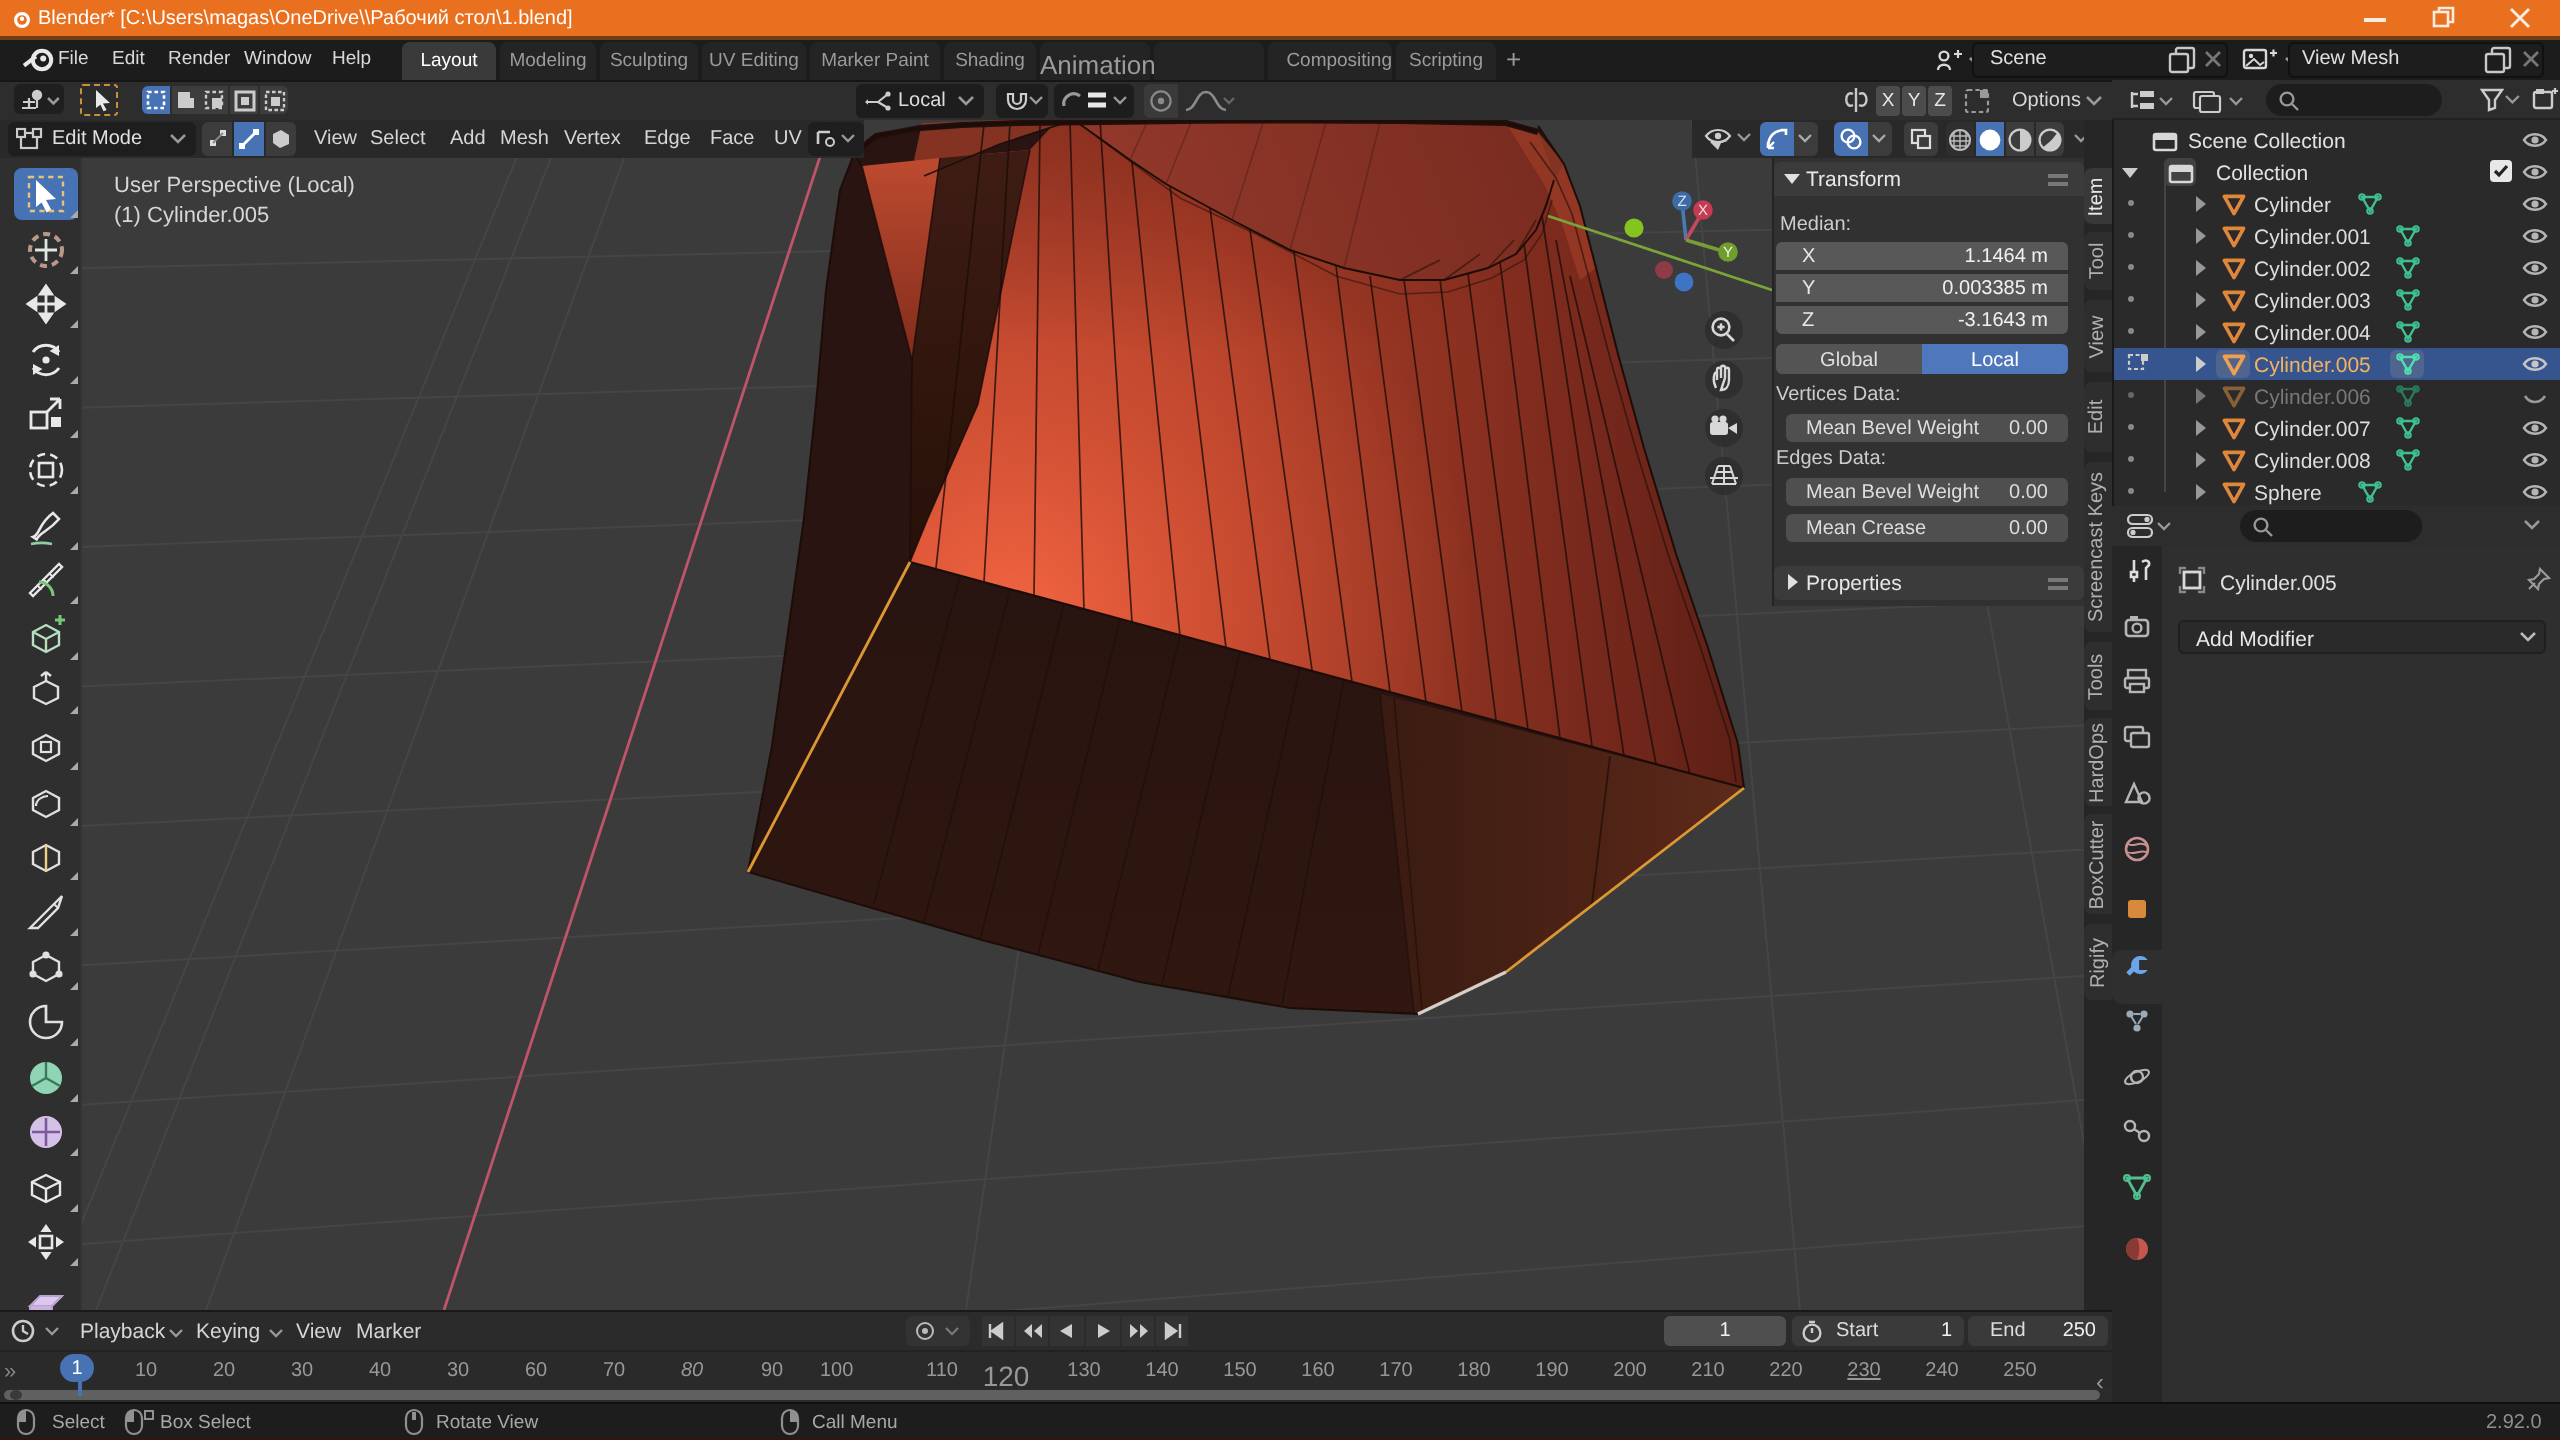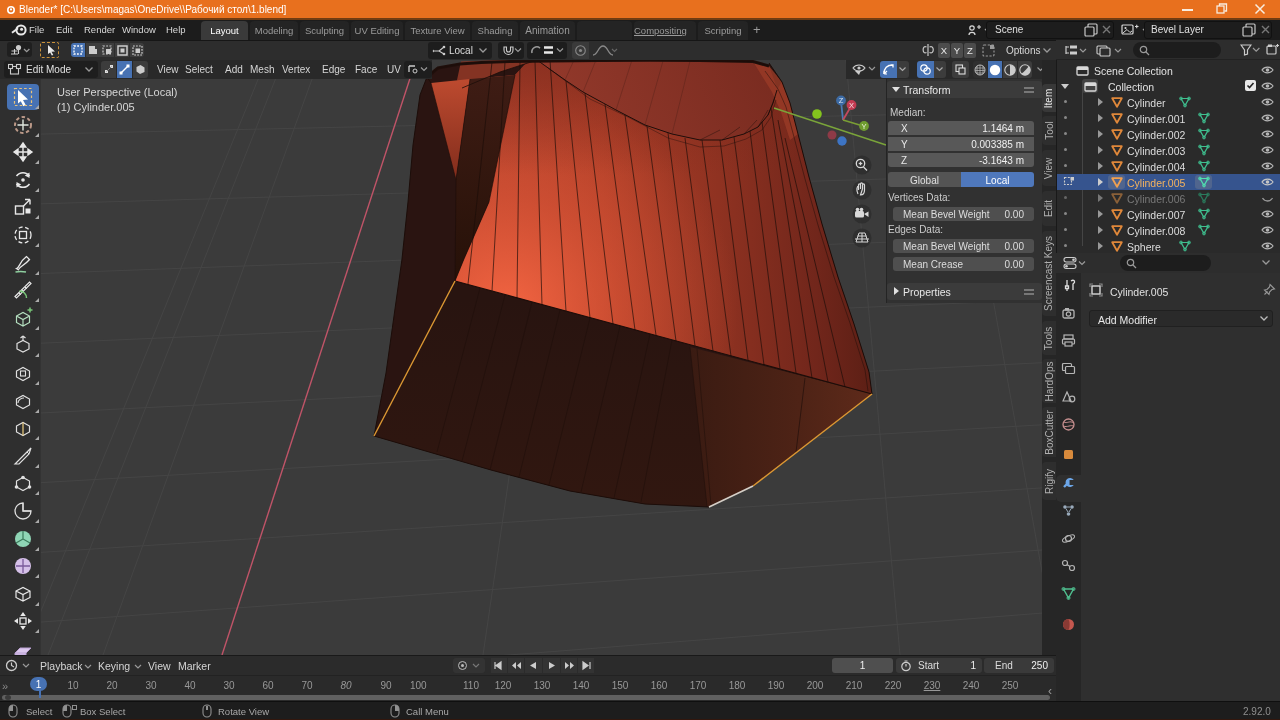--- a/index.html
+++ b/index.html
@@ -43,37 +43,37 @@
     <div style="position:absolute;left:300px;top:21px;width:49px;height:19px;background:#242424;border-radius:4px 4px 0 0;"></div>
     <div style="position:absolute;left:300px;top:26px;font-size:9.5px;color:#9b9b9b;font-weight:normal;white-space:nowrap;line-height:1;">
       <div style="width:49px;text-align:center;">Sculpting</div>
     </div>
     <div style="position:absolute;left:351px;top:21px;width:52px;height:19px;background:#242424;border-radius:4px 4px 0 0;"></div>
     <div style="position:absolute;left:351px;top:26px;font-size:9.5px;color:#9b9b9b;font-weight:normal;white-space:nowrap;line-height:1;">
       <div style="width:52px;text-align:center;">UV Editing</div>
     </div>
     <div style="position:absolute;left:405px;top:21px;width:65px;height:19px;background:#242424;border-radius:4px 4px 0 0;"></div>
     <div style="position:absolute;left:405px;top:26px;font-size:9.5px;color:#9b9b9b;font-weight:normal;white-space:nowrap;line-height:1;">
-      <div style="width:65px;text-align:center;">Texture View</div>
+      <div style="width:65px;text-align:center;">Marker Paint</div>
     </div>
     <div style="position:absolute;left:472px;top:21px;width:46px;height:19px;background:#242424;border-radius:4px 4px 0 0;"></div>
     <div style="position:absolute;left:472px;top:26px;font-size:9.5px;color:#9b9b9b;font-weight:normal;white-space:nowrap;line-height:1;">
       <div style="width:46px;text-align:center;">Shading</div>
     </div>
     <div style="position:absolute;left:520px;top:21px;width:55px;height:19px;background:#242424;border-radius:4px 4px 0 0;"></div>
-    <div style="position:absolute;left:520px;top:26px;font-size:10px;color:#9b9b9b;font-weight:normal;white-space:nowrap;line-height:1;">
+    <div style="position:absolute;left:520px;top:26px;font-size:13px;color:#9b9b9b;font-weight:normal;white-space:nowrap;line-height:1;">
       <div style="width:55px;text-align:center;">Animation</div>
     </div>
     <div style="position:absolute;left:577px;top:21px;width:55px;height:19px;background:#242424;border-radius:4px 4px 0 0;"></div>
     <div style="position:absolute;left:577px;top:26px;font-size:9.5px;color:#9b9b9b;font-weight:normal;white-space:nowrap;line-height:1;">
       <div style="width:55px;text-align:center;margin-top:19px;">Rendering</div>
     </div>
     <div style="position:absolute;left:634px;top:21px;width:62px;height:19px;background:#242424;border-radius:4px 4px 0 0;"></div>
     <div style="position:absolute;left:634px;top:26px;font-size:9.5px;color:#9b9b9b;font-weight:normal;white-space:nowrap;line-height:1;">
-      <div style="width:62px;text-align:left;text-decoration:underline;">Compositing</div>
+      <div style="width:62px;text-align:right;">Compositing</div>
     </div>
     <div style="position:absolute;left:698px;top:21px;width:50px;height:19px;background:#242424;border-radius:4px 4px 0 0;"></div>
     <div style="position:absolute;left:698px;top:26px;font-size:9.5px;color:#9b9b9b;font-weight:normal;white-space:nowrap;line-height:1;">
       <div style="width:50px;text-align:center;">Scripting</div>
     </div>
     <div style="position:absolute;left:753px;top:23px;font-size:13px;color:#9b9b9b;font-weight:normal;white-space:nowrap;line-height:1;">+</div>
     <svg style="position:absolute;left:966px;top:23px" width="26" height="14" viewBox="0 0 26 14">
 <circle cx="6" cy="5" r="2.2" fill="none" stroke="#d8d8d8" stroke-width="1.2"></circle>
 <path d="M3 12 C3 8.5 9 8.5 9 12" fill="none" stroke="#d8d8d8" stroke-width="1.2"></path>
 <path d="M11 4 l4 0 m-2 -2 l0 4" stroke="#d8d8d8" stroke-width="1.1"></path>
@@ -89,21 +89,21 @@
 <path d="M2 2 L9 9 M9 2 L2 9" stroke="#777" stroke-width="1.4"></path>
     </svg>
     <svg style="position:absolute;left:1121px;top:23px" width="30" height="14" viewBox="0 0 30 14">
 <rect x="1" y="2" width="11" height="9" rx="1" fill="none" stroke="#d8d8d8" stroke-width="1.2"></rect>
 <circle cx="4.5" cy="5" r="1.1" fill="#d8d8d8"></circle>
       <path d="M2 10 L6 6.5 L9 9.5 L11 8" fill="none" stroke="#d8d8d8" stroke-width="1"></path>
 <path d="M14 3.5 l3.5 0 m-1.75 -1.75 l0 3.5" stroke="#d8d8d8" stroke-width="1.1"></path>
 <path d="M22 6 l3 3 3 -3" fill="none" stroke="#9a9a9a" stroke-width="1.3"></path>
     </svg>
     <div style="position:absolute;left:1144px;top:21px;width:128px;height:18px;background:#1d1d1d;border:1px solid #111;border-radius:3px;"></div>
-    <div style="position:absolute;left:1151px;top:25px;font-size:10px;color:#e0e0e0;font-weight:normal;white-space:nowrap;line-height:1;">Bevel Layer</div>
+    <div style="position:absolute;left:1151px;top:25px;font-size:10px;color:#e0e0e0;font-weight:normal;white-space:nowrap;line-height:1;">View Mesh</div>
     <svg style="position:absolute;left:1242px;top:23px" width="14" height="14" viewBox="0 0 14 14">
 <rect x="4" y="1" width="9" height="10" rx="1" fill="none" stroke="#c8c8c8" stroke-width="1.2"></rect>
 <rect x="1" y="4" width="9" height="9" rx="1" fill="#1d1d1d" stroke="#c8c8c8" stroke-width="1.2"></rect>
     </svg>
     <svg style="position:absolute;left:1260px;top:24px" width="11" height="11" viewBox="0 0 11 11">
 <path d="M2 2 L9 9 M9 2 L2 9" stroke="#777" stroke-width="1.4"></path>
     </svg>
     <div style="position:absolute;left:0px;top:40px;width:1056px;height:20px;background:#2d2d2d;border-top:1px solid #161616;"></div>
     <div style="position:absolute;left:1056px;top:40px;width:224px;height:20px;background:#2d2d2d;border-top:1px solid #161616;"></div>
     <div style="position:absolute;left:7px;top:42px;width:25px;height:15px;background:#1f1f1f;border-radius:3px;"></div>
@@ -1053,21 +1053,21 @@
     </div>
     <div style="position:absolute;left:371px;top:681px;font-size:10px;color:#989898;white-space:nowrap;line-height:1;">
       <div style="width:30px;text-align:center;">90</div>
     </div>
     <div style="position:absolute;left:410px;top:681px;font-size:10px;color:#989898;white-space:nowrap;line-height:1;">
       <div style="width:30px;text-align:left;">100</div>
     </div>
     <div style="position:absolute;left:449px;top:681px;font-size:10px;color:#989898;white-space:nowrap;line-height:1;">
       <div style="width:30px;text-align:right;">110</div>
     </div>
-    <div style="position:absolute;left:488px;top:681px;font-size:10px;color:#989898;white-space:nowrap;line-height:1;">
+    <div style="position:absolute;left:488px;top:681px;font-size:14px;color:#989898;white-space:nowrap;line-height:1;">
       <div style="width:30px;text-align:center;">120</div>
     </div>
     <div style="position:absolute;left:527px;top:681px;font-size:10px;color:#989898;white-space:nowrap;line-height:1;">
       <div style="width:30px;text-align:center;">130</div>
     </div>
     <div style="position:absolute;left:566px;top:681px;font-size:10px;color:#989898;white-space:nowrap;line-height:1;">
       <div style="width:30px;text-align:center;">140</div>
     </div>
     <div style="position:absolute;left:605px;top:681px;font-size:10px;color:#989898;white-space:nowrap;line-height:1;">
       <div style="width:30px;text-align:center;">150</div>

